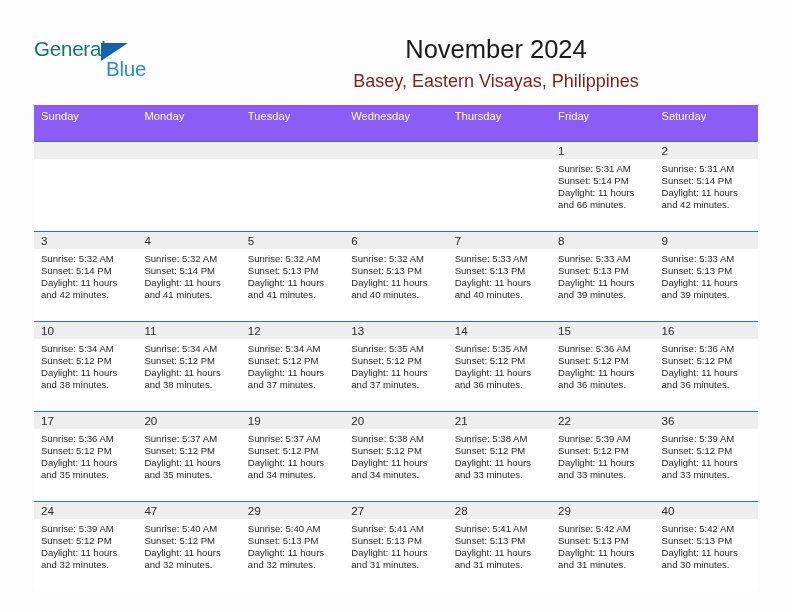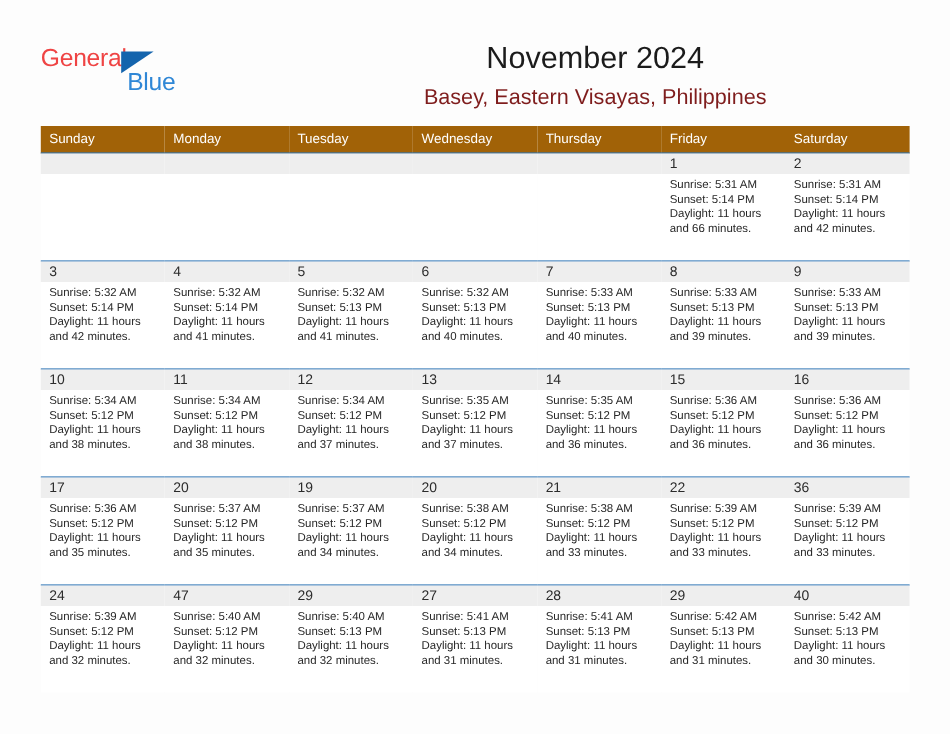--- a/index.html
+++ b/index.html
@@ -31,21 +31,21 @@
     left: 34px;
     top: 38px;
     width: 130px;
     height: 46px;
   }
   .logo-general {
     position: absolute;
     left: 0; top: 0;
     font-size: 20.5px;
     letter-spacing: -0.2px;
-    color: #ef4444;
+    color: #0f766e;
     font-family: "Liberation Sans", sans-serif;
     line-height: 22px;
   }
   .logo-tri {
     position: absolute;
     left: 67px;
     top: 5px;
     width: 0; height: 0;
     border-left: 27px solid #1464ad;
     border-bottom: 18px solid transparent;
@@ -86,26 +86,26 @@
   
   .cal {
     position: absolute;
     left: 34px;
     top: 105px;
     width: 724px;
     border-collapse: collapse;
     table-layout: fixed;
   }
   .cal th {
-    background: #a16207;
+    background: #8b5cf6;
     color: #ffffff;
     font-size: 11.2px;
     font-weight: normal;
     text-align: left;
-    padding: 5px 0 5px 7px;
+    padding: 5px 0 19px 7px;
     height: 20px;
     border: none;
   }
   .cal td {
     width: 103.42px;
     height: 89px;
     vertical-align: top;
     padding: 0;
     border: none;
     background: #ffffff;

